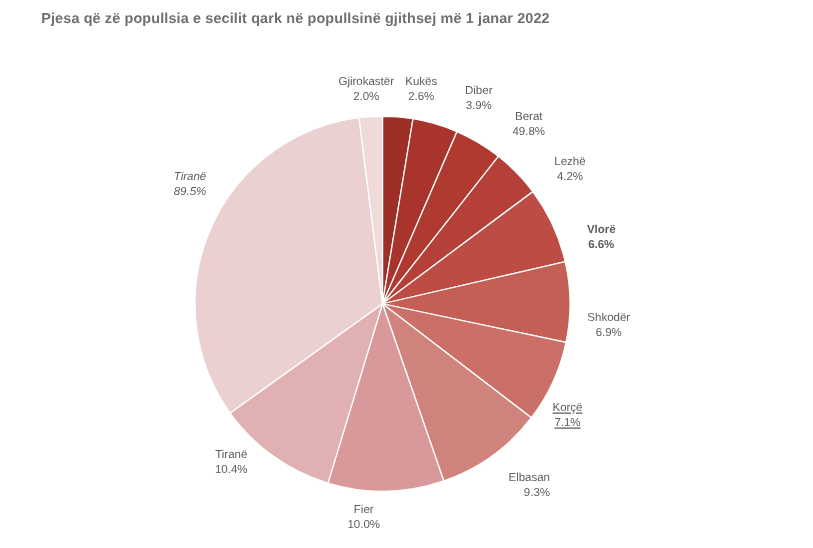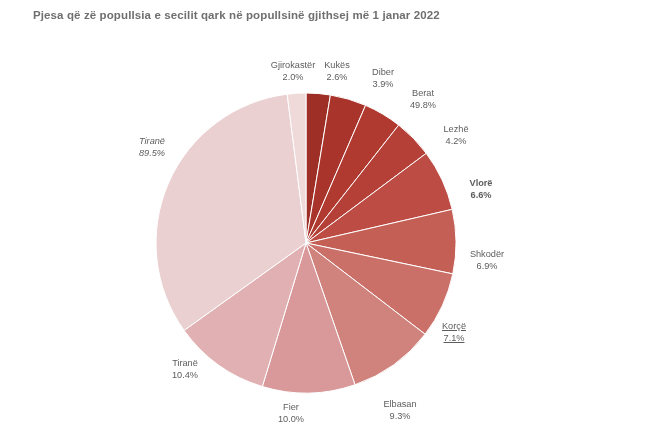--- a/index.html
+++ b/index.html
@@ -101,21 +101,21 @@
           <span class="lbl-val">6.6%</span>
         </div>
         <div class="slice-label" style="left: 447px; top: 249px; width: 80px;">
           <span class="lbl-name">Shkodër</span>
           <span class="lbl-val">6.9%</span>
         </div>
         <div class="slice-label" style="left: 414px; top: 321px; width: 80px; text-decoration: underline;">
           <span class="lbl-name">Korçë</span>
           <span class="lbl-val">7.1%</span>
         </div>
-        <div class="slice-label" style="left: 360px; top: 399px; width: 80px;">
+        <div class="slice-label" style="left: 360px; top: 377px; width: 80px; text-align: right;">
           <span class="lbl-name">Elbasan</span>
           <span class="lbl-val">9.3%</span>
         </div>
         <div class="slice-label" style="left: 251px; top: 402px; width: 80px;">
           <span class="lbl-name">Fier</span>
           <span class="lbl-val">10.0%</span>
         </div>
         <div class="slice-label" style="left: 145px; top: 358px; width: 80px;">
           <span class="lbl-name">Tiranë</span>
           <span class="lbl-val">10.4%</span>

